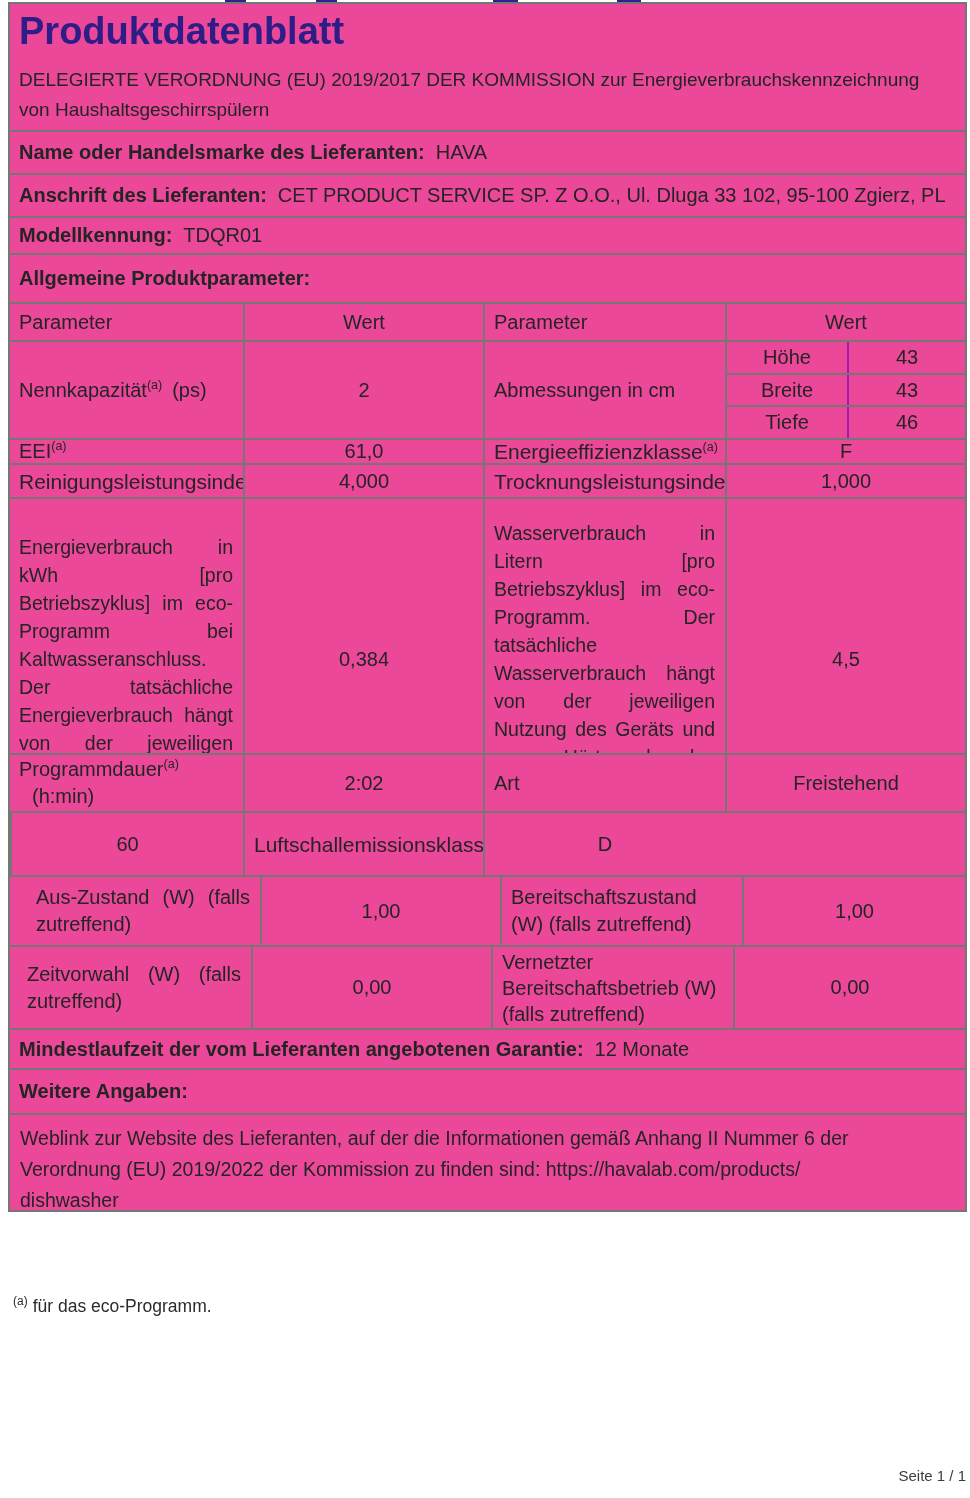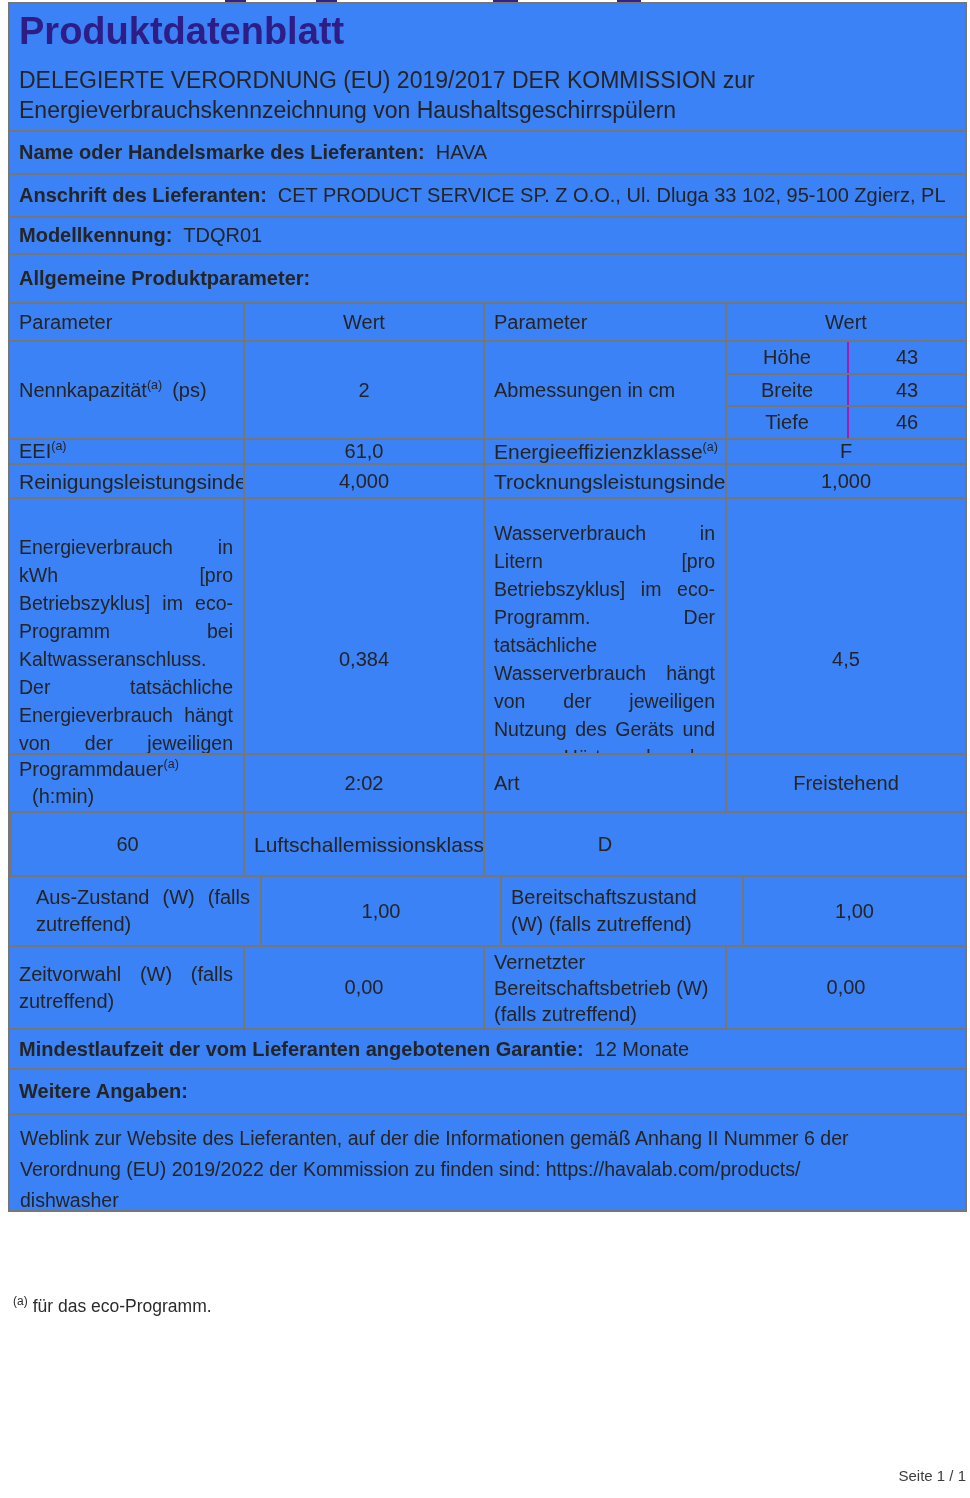--- a/index.html
+++ b/index.html
@@ -3,46 +3,46 @@
 <meta charset="utf-8">
 <style>
   html,body{margin:0;padding:0;}
   body{
     width:970px;height:1498px;position:relative;background:#ffffff;
     font-family:"Liberation Sans", sans-serif;color:#242424;
     -webkit-font-smoothing:antialiased;
   }
   .sheet{
     position:absolute;left:8px;top:2px;width:959px;
-    border:2px solid #767676;box-sizing:border-box;background:#3b82f6;
+    border:2px solid #767676;box-sizing:border-box;background:#ec4899;
   }
   .row{box-sizing:border-box;overflow:hidden;}
   .row + .row{border-top:2px solid #767676;}
 
   
   .r-title{height:126px;padding:4px 14px 0 9px;}
   .r-name{height:43px;}
   .r-addr{height:43px;}
   .r-model{height:37px;}
   .r-general{height:49px;}
   .r-header{height:38px;}
   .r-capacity{height:98px;}
   .r-eei{height:25px;}
   .r-clean{height:34px;}
   .r-big{height:256px;}
   .r-duration{height:58px;}
   .r-noise{height:64px;}
   .r-off{height:70px;padding-left:17px;}
-  .r-delay{height:83px;}
+  .r-delay{height:83px;padding-left:8px;}
   .r-warranty{height:40px;}
   .r-more{height:45px;}
   .r-weblink{height:97px;padding:8px 18px 0 10px;}
 
   .doc-title{font-size:38px;font-weight:bold;color:#2e1d87;line-height:46px;}
-  .doc-subtitle{margin-top:11px;font-size:23px;line-height:30px;max-width:935px;}
+  .doc-subtitle{margin-top:11px;font-size:19px;line-height:30px;max-width:935px;}
 
   .kv{display:flex;align-items:center;padding-left:9px;font-size:20px;white-space:nowrap;}
   .kv .lbl{font-weight:bold;}
   .kv .val{margin-left:11px;font-weight:normal;}
 
   .section-label{display:flex;align-items:center;padding-left:9px;font-size:20px;font-weight:bold;}
 
   .grid{display:grid;grid-template-columns:233px 240px 242px 1fr;height:100%;}
   .cell{box-sizing:border-box;overflow:hidden;display:flex;align-items:center;font-size:20px;line-height:27px;}
   .cell.bl{border-left:2px solid #767676;}

